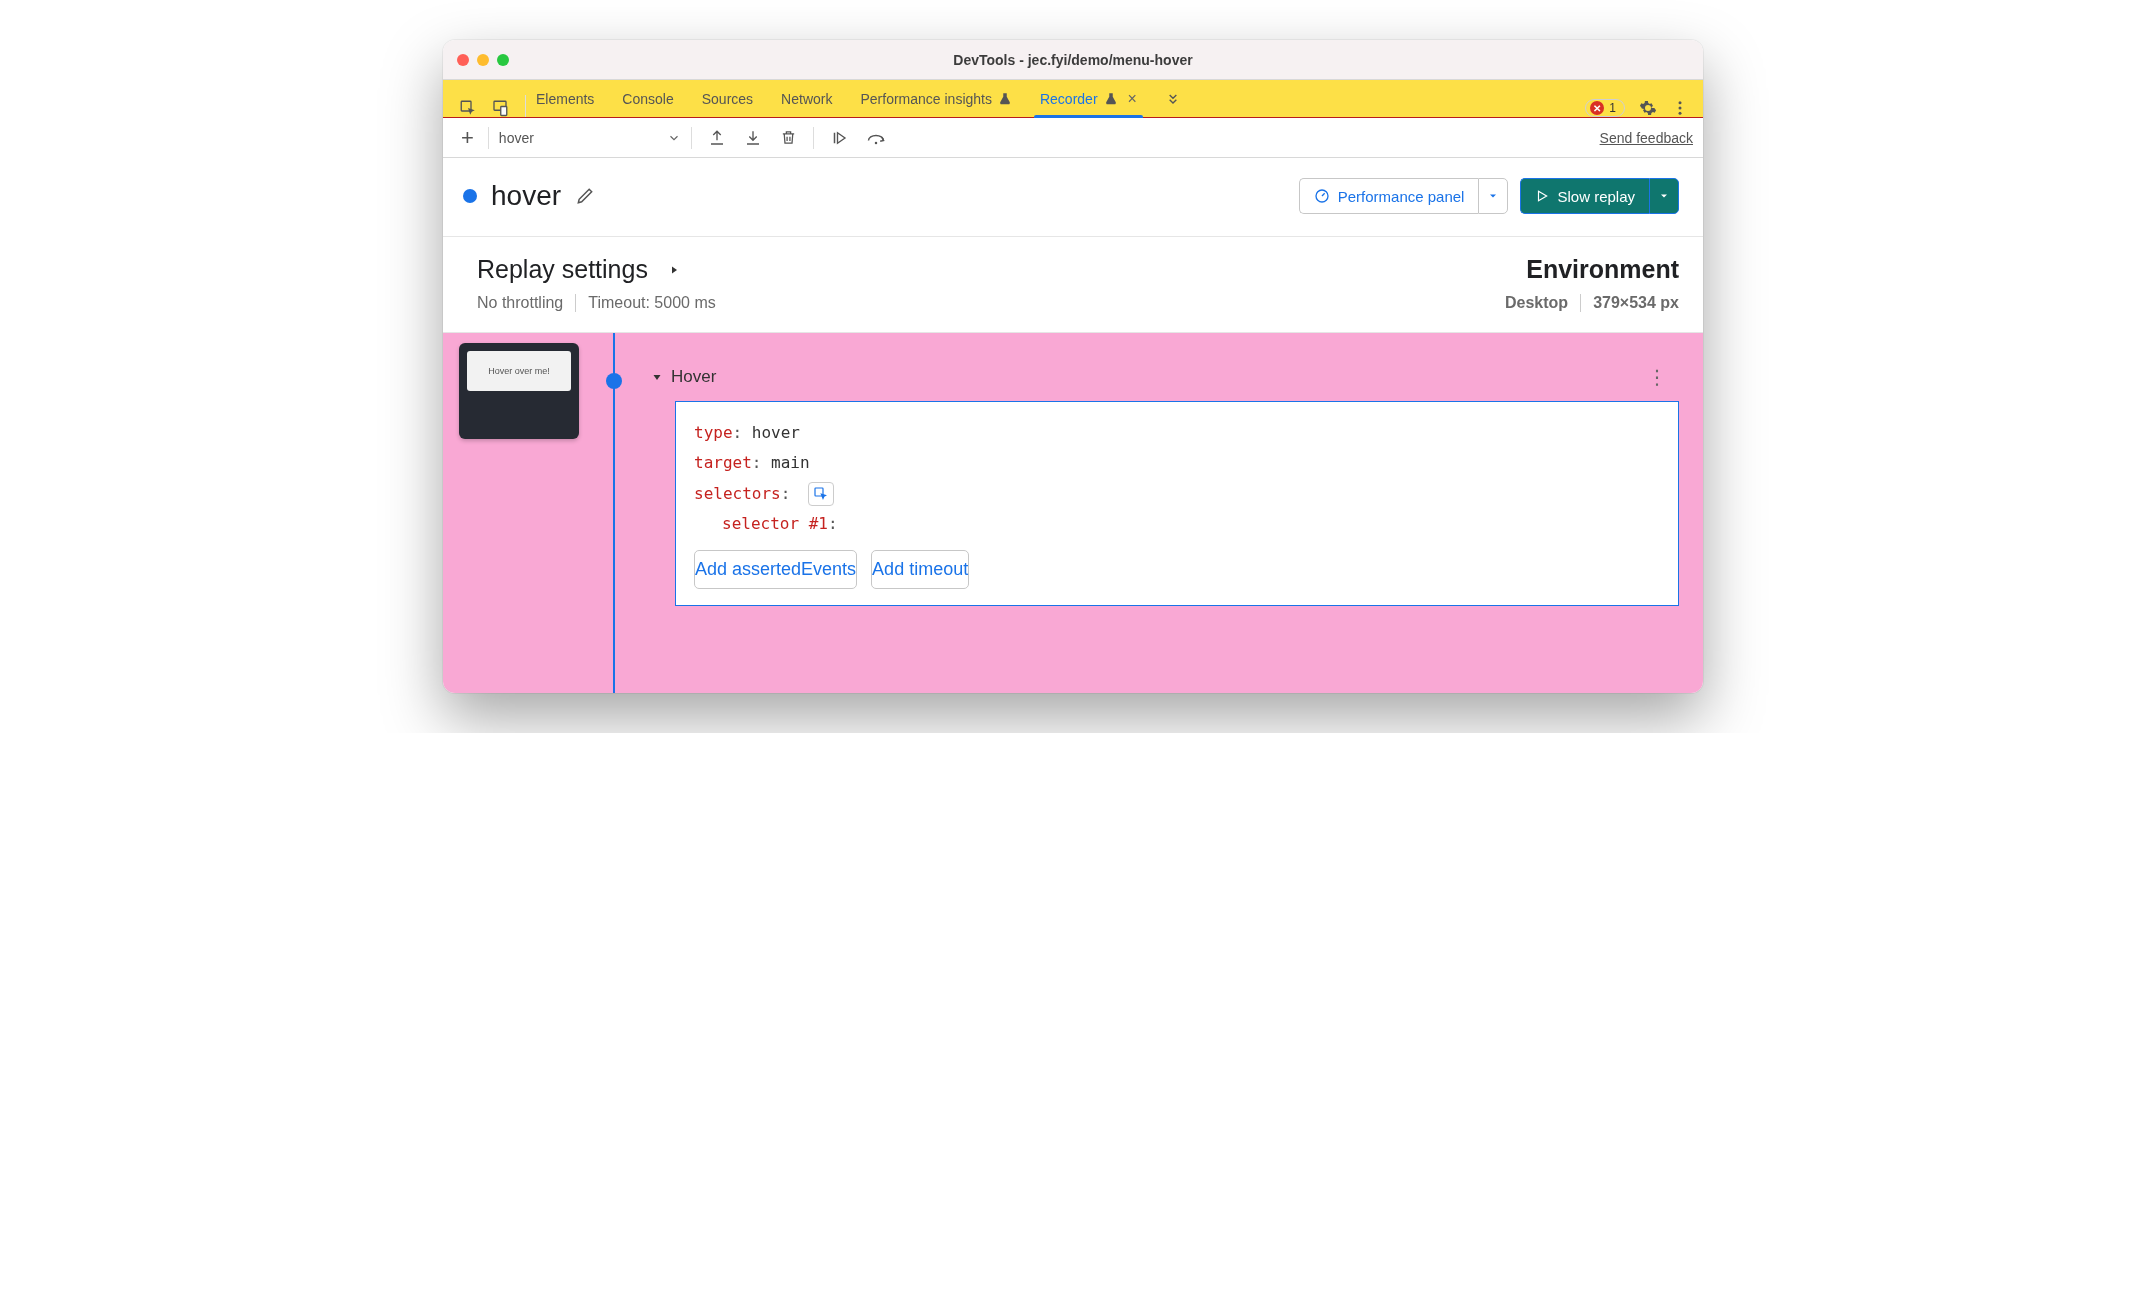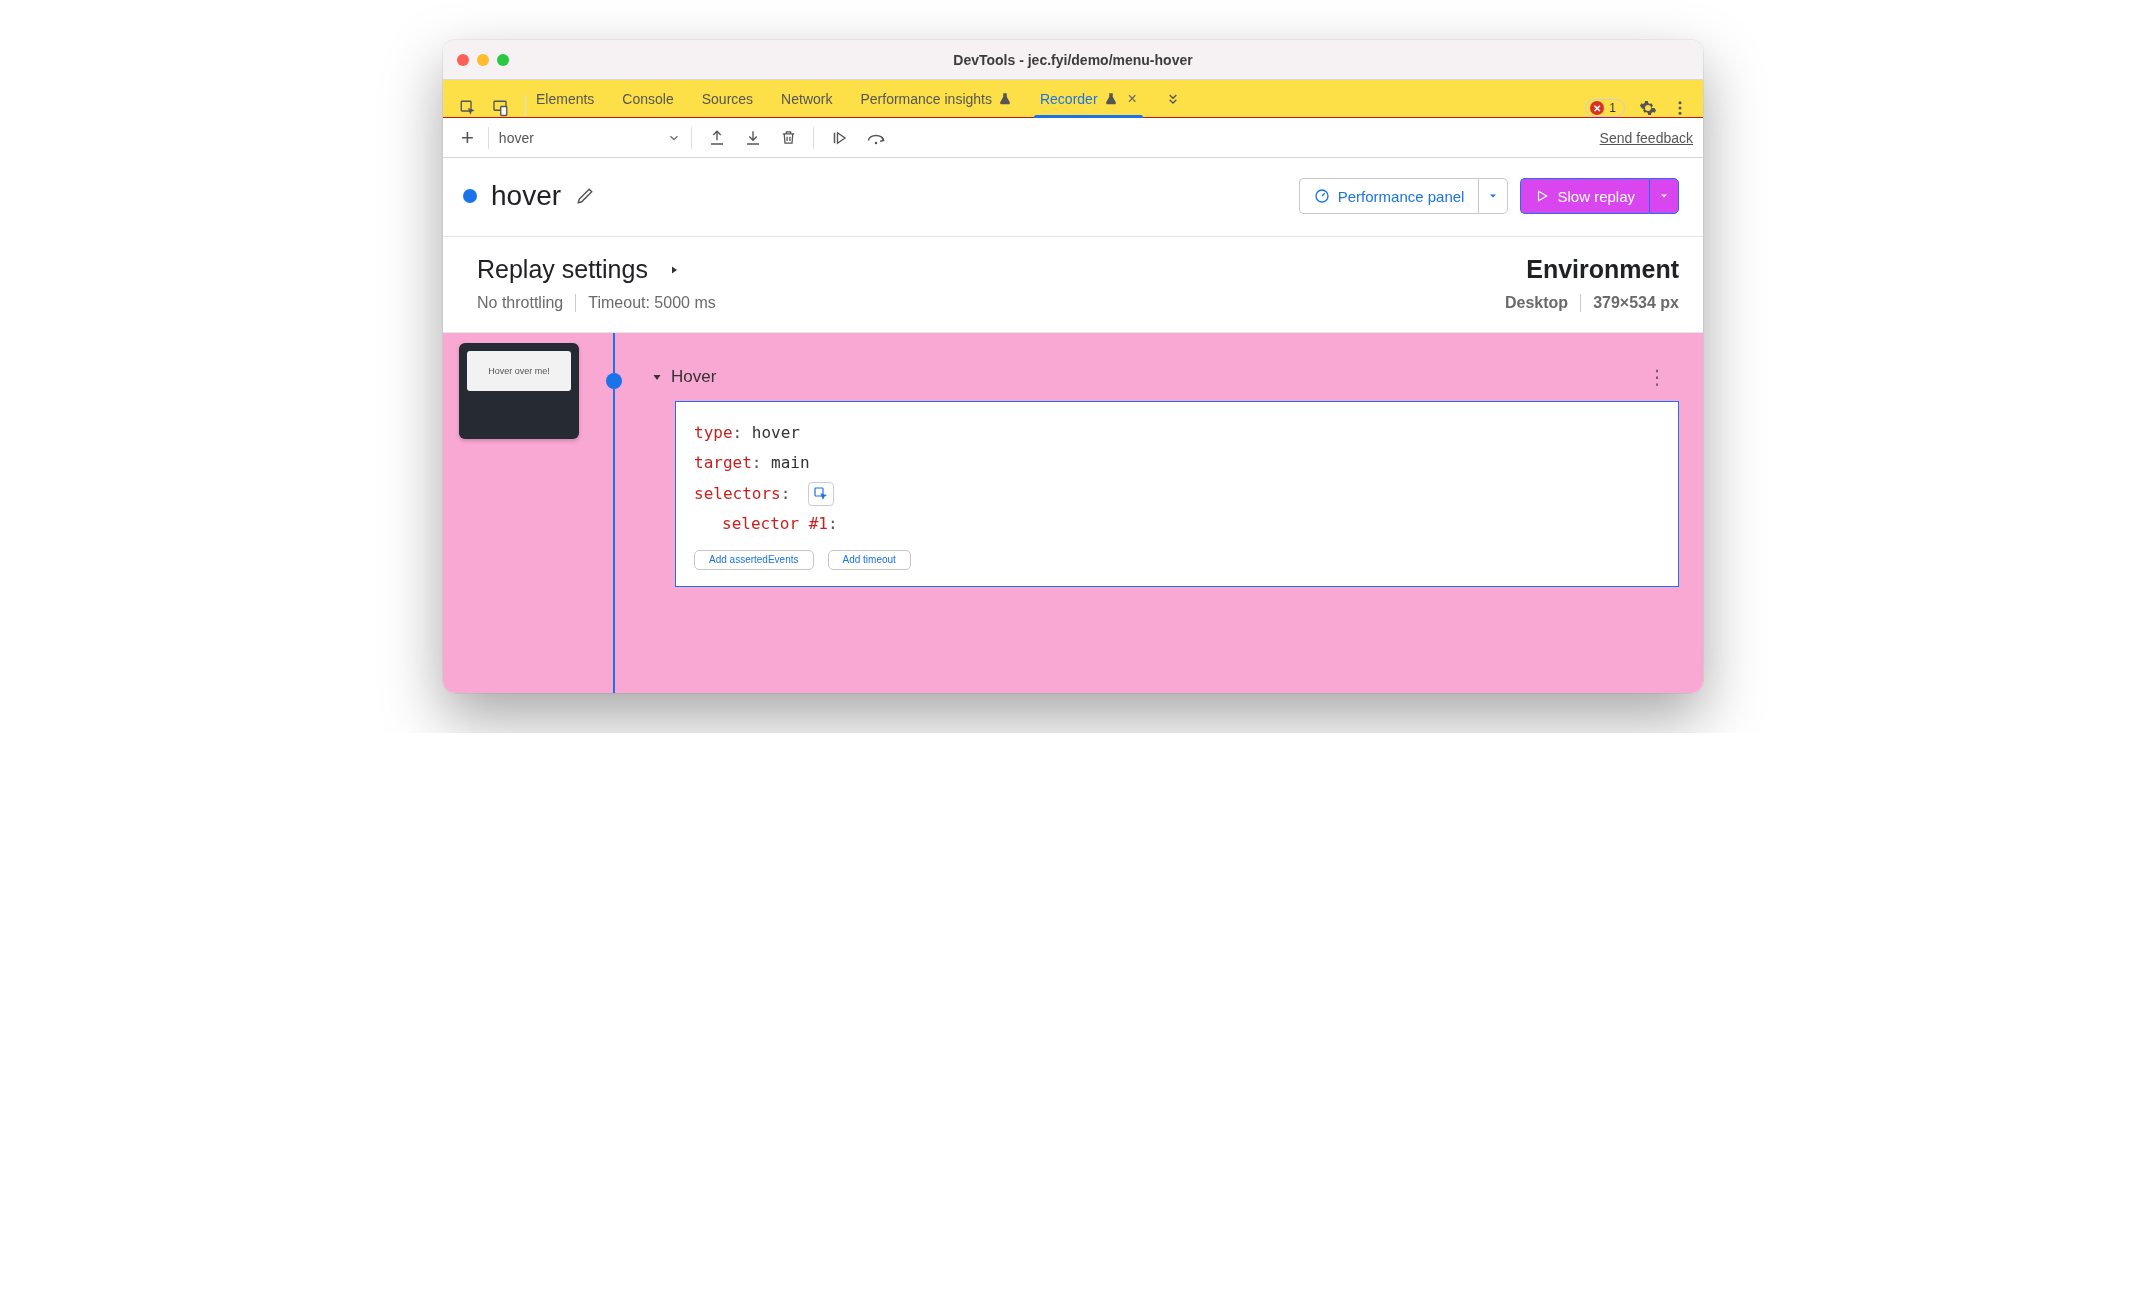--- a/index.html
+++ b/index.html
@@ -84,22 +84,22 @@
   .recording-header .edit { margin-left:14px; color:#555; }
   .recording-header .actions { margin-left:auto; display:flex; gap:12px; }
   .btn-group { display:flex; }
   .btn {
     display:inline-flex; align-items:center; gap:8px;
     height:36px; padding:0 14px; border-radius:5px;
     font-size:15px; font-weight:500; cursor:pointer;
     border:1px solid;
   }
   .btn.outline { color:#1a73e8; border-color:#c7c7c7; background:#fff; }
-  .btn.primary { color:#fff; background:#d946ef; border-color:#1a73e8; }
-  .btn.small { height:20px; font-size:10px; padding:0 14px; }
+  .btn.primary { color:#fff; background:#0f766e; border-color:#1a73e8; }
+  .btn.small { height:39px; font-size:18px; padding:0 0; }
   .btn-group .btn:first-child { border-top-right-radius:0; border-bottom-right-radius:0; border-right:none; }
   .btn-group .btn.drop { padding:0 8px; border-top-left-radius:0; border-bottom-left-radius:0; }
   
   .settings-row {
     display:flex; padding:18px 24px 20px 34px;
     border-bottom:1px solid #e6e6e6;
     color:#3c4043;
     background:#fff;
   }
   .settings-row .right { margin-left:auto; text-align:right;font-weight:bold; }

